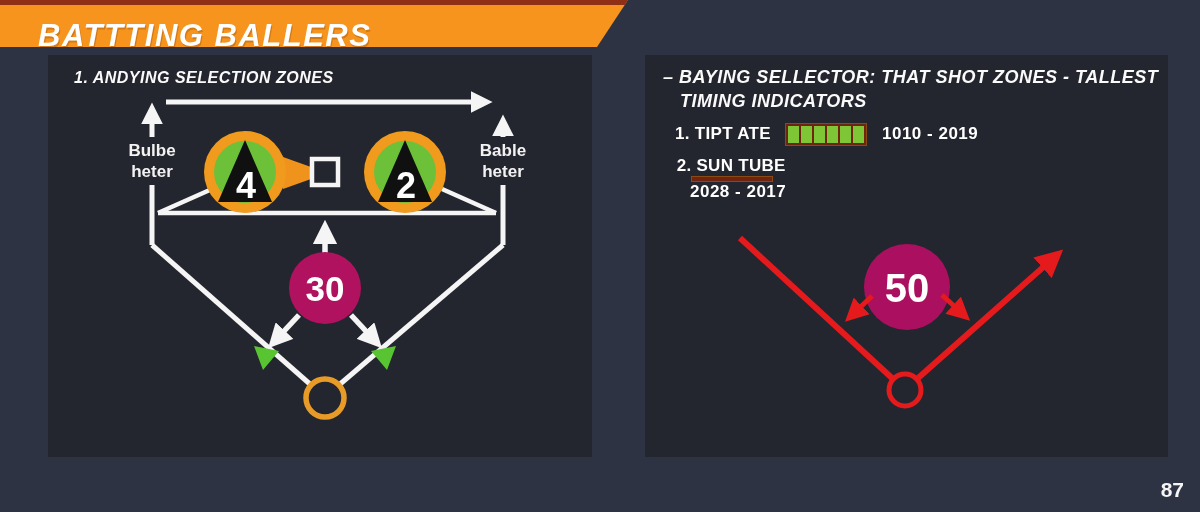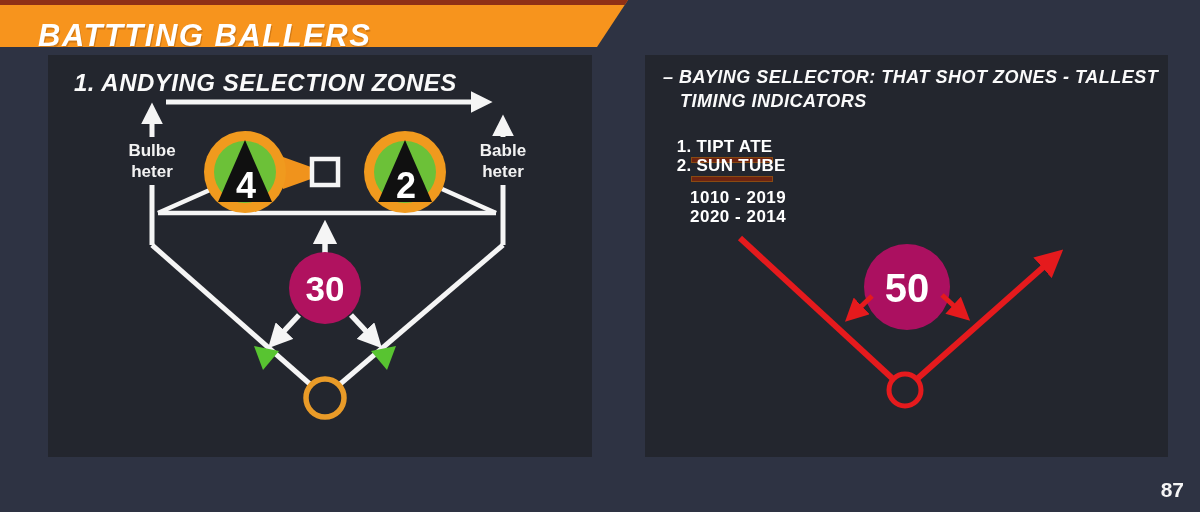--- a/index.html
+++ b/index.html
@@ -43,21 +43,21 @@
     position: absolute;
     top: 55px; height: 402px;
     background: #23262e;
   }
   .panel-left  { left: 48px;  width: 544px; }
   .panel-right { left: 645px; width: 523px; }
 
   .panel-title {
     position: absolute;
     left: 26px; top: 14px;
-    font-size: 24px;
+    font-size: 16px;
     font-weight: bold;
     font-style: italic;
     letter-spacing: .5px;
     color: #fafafa;
     white-space: nowrap;
   }
   .panel-title-multiline {
     left: 18px; top: 10px;
     line-height: 24px;
     font-size: 18px;
@@ -67,21 +67,21 @@
   .panel-title-multiline .t2 { padding-left: 17px; }
 
   
   .legend-row {
     position: absolute;
     left: 30px;
     display: flex;
     align-items: center;
     height: 24px;
   }
-  .legend-row.row-1 { top: 82px; flex-direction: column; }
+  .legend-row.row-1 { top: 67px; }
   .legend-row.row-2 { top: 101px; flex-direction: column; }
   .legend-label {
     width: 108px;
     font-size: 17px;
     font-weight: bold;
     letter-spacing: .3px;
     white-space: nowrap;
   }
   .segment-bar {
     display: flex;
@@ -97,21 +97,20 @@
     height: 100%;
     background: #7fc636;
     display: inline-block;
   }
   .legend-range {
     margin-left: 15px;
     font-size: 17px;
     font-weight: bold;
     letter-spacing: .5px;
     white-space: nowrap;
-    margin-top: 25px;
   }
 
   
   svg { position: absolute; left: 0; top: 0; }
   text {
     font-family: "Liberation Sans", sans-serif;
     font-weight: bold;
   }
 
   
@@ -210,21 +209,21 @@
   <div class="legend-row row-2">
     <span class="legend-label">2. SUN TUBE</span>
     <span class="segment-bar">
         <span class="seg"></span>
         <span class="seg"></span>
         <span class="seg"></span>
         <span class="seg"></span>
         <span class="seg"></span>
         <span class="seg"></span>
       </span>
-    <span class="legend-range">2020 - 2014</span>
+    <span class="legend-range">2028 - 2017</span>
   </div>
 
   <svg width="523" height="402" viewBox="0 0 523 402">
     <defs>
       <marker id="ar" viewBox="0 0 10 10" refX="7" refY="5" markerWidth="4.6" markerHeight="4.6" orient="auto-start-reverse">
         <path d="M0 0 L10 5 L0 10 z" fill="#e51a1d"></path>
       </marker>
     </defs>
 
     <line x1="95" y1="183" x2="248" y2="324" stroke="#e51a1d" stroke-width="6"></line>

